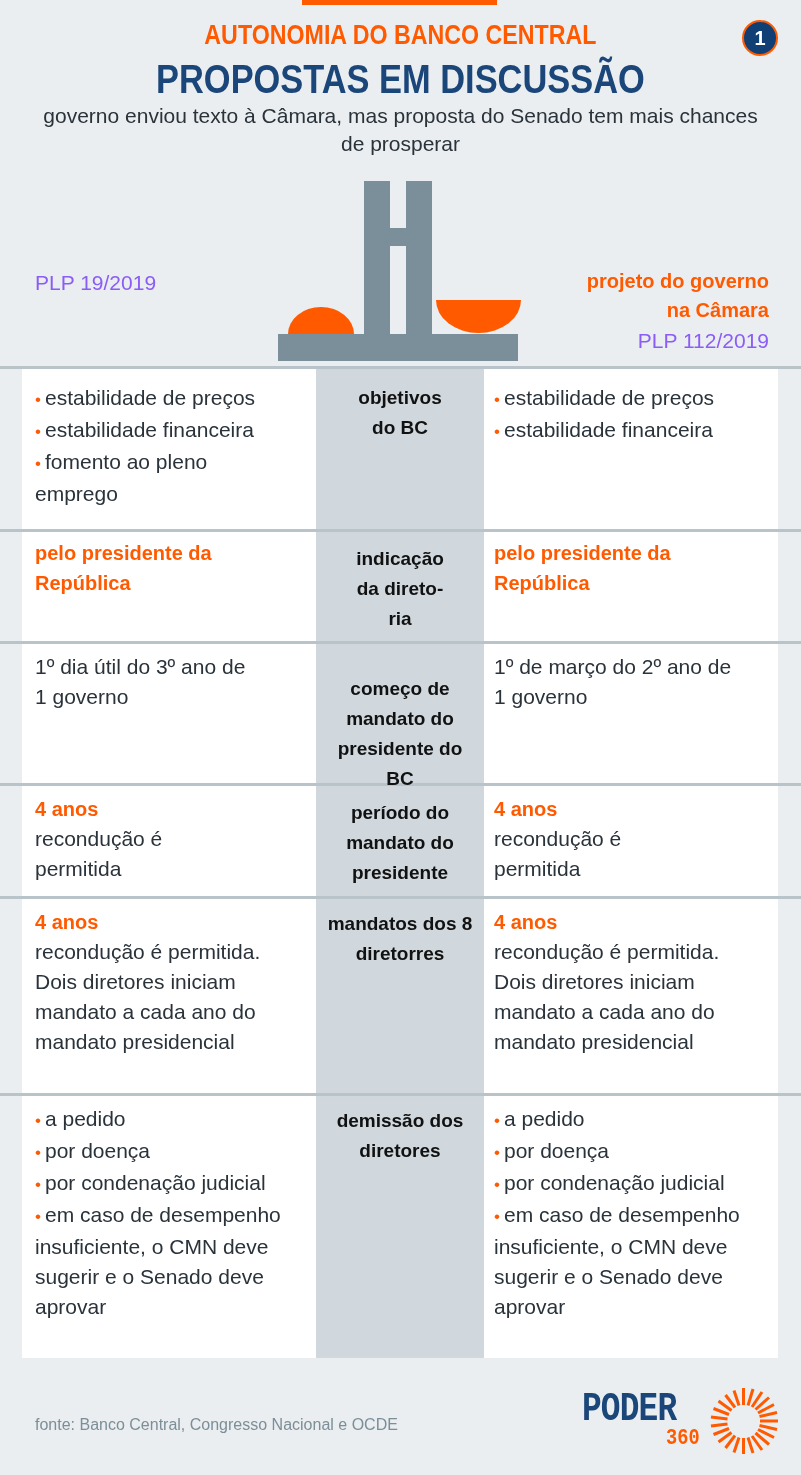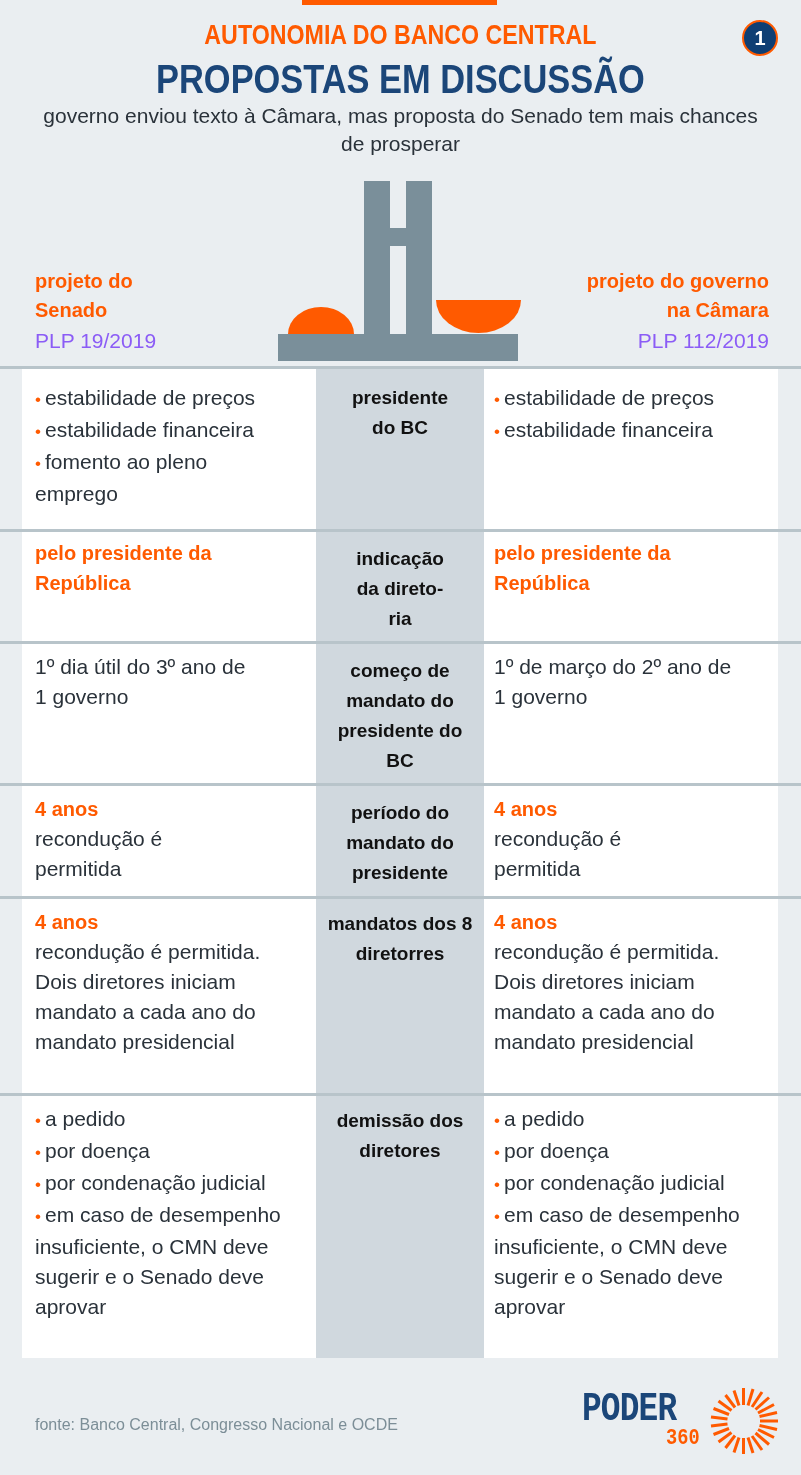--- a/index.html
+++ b/index.html
@@ -67,21 +67,20 @@
 <body>
 
 <div class="top-bar"></div>
 
 <div class="kicker">AUTONOMIA DO BANCO CENTRAL</div>
 <div class="title">PROPOSTAS EM DISCUSSÃO</div>
 <div class="subtitle">governo enviou texto à Câmara, mas proposta do Senado tem mais chances de prosperar</div>
 <div class="badge">1</div>
 
 <div class="proj-left">
-  <div class="proj-name" style="width:150px;">projeto do Senado</div>
   <div class="proj-code">PLP 19/2019</div>
 </div>
 
 <div class="proj-right">
   <div class="proj-name">projeto do governo</div>
   <div class="proj-name">na Câmara</div>
   <div class="proj-code">PLP 112/2019</div>
 </div>
 
 <svg class="building" viewBox="0 0 244 181" width="244" height="181">
@@ -100,21 +99,21 @@
 <div class="table">
   <div class="sep"></div>
 
   <div class="row" style="height:160px;">
     <div class="cell-left">
       <span class="item txt"><span class="bullet">•</span><span>estabilidade de preços</span></span>
       <span class="item txt"><span class="bullet">•</span><span>estabilidade financeira</span></span>
       <span class="item txt" style="width:230px;"><span class="bullet">•</span><span>fomento ao pleno emprego</span></span>
     </div>
     <div class="cell-mid">
-        <div style="width:100px;margin:0 auto;">presidente do BC</div>
+        <div style="width:100px;margin:0 auto;">objetivos do BC</div>
       </div>
     <div class="cell-right">
       <span class="item txt"><span class="bullet">•</span><span>estabilidade de preços</span></span>
       <span class="item txt"><span class="bullet">•</span><span>estabilidade financeira</span></span>
     </div>
   </div>
   <div class="sep"></div>
 
   <div class="row" style="height:109px;">
     <div class="cell-left" style="padding-top:6px;">
@@ -127,21 +126,21 @@
       <div class="hl" style="width:215px;">pelo presidente da República</div>
     </div>
   </div>
   <div class="sep"></div>
 
   <div class="row" style="height:139px;">
     <div class="cell-left" style="padding-top:8px;">
       <div class="txt" style="width:225px;">1º dia útil do 3º ano de 1 governo</div>
     </div>
     <div class="cell-mid" style="padding-top:12px;">
-        <div style="width:150px;margin:0 auto;">começo de mandato do presidente do BC</div>
+        <div style="width:150px;margin:18px auto;">começo de mandato do presidente do BC</div>
       </div>
     <div class="cell-right" style="padding-top:8px;">
       <div class="txt" style="width:250px;">1º de março do 2º ano de 1 governo</div>
     </div>
   </div>
   <div class="sep"></div>
 
   <div class="row" style="height:110px;">
     <div class="cell-left" style="padding-top:8px;">
       <div class="hl">4 anos</div>

